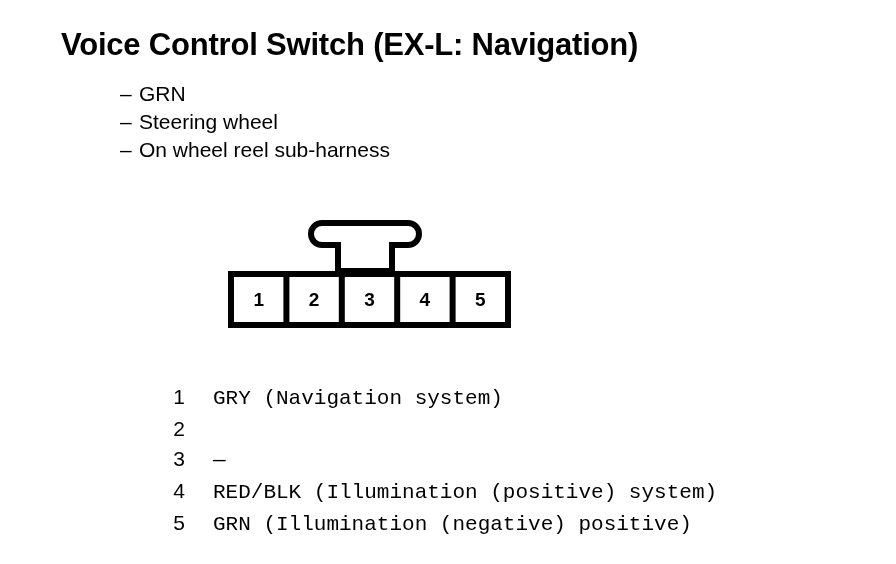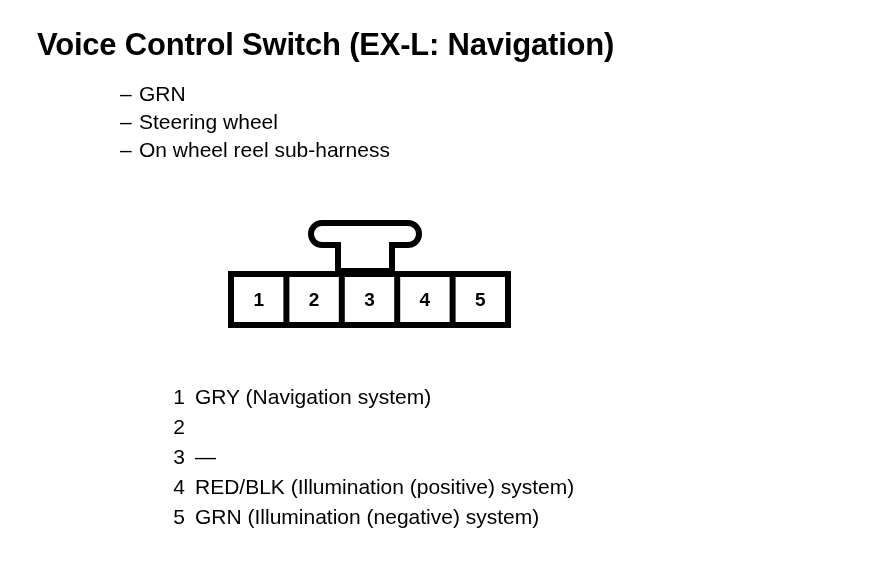--- a/index.html
+++ b/index.html
@@ -27,21 +27,21 @@
     white-space: nowrap;
   }
   .title-number {
     font-size: 31px;
     font-weight: bold;
     letter-spacing: -0.3px;
   }
   .title-text {
     font-size: 31px;
     font-weight: bold;
-    margin-left: 4px;
+    margin-left: 28px;
     letter-spacing: -0.2px;
   }
 
   
   .attr-list {
     position: absolute;
     left: 120px;
     top: 80px;
   }
   .attr-item {
@@ -86,21 +86,22 @@
     font-size: 21px;
     line-height: 30px;
     white-space: nowrap;
   }
   .pin-row-num {
     width: 15px;
     flex: 0 0 15px;
     text-align: right;
   }
   .pin-row-desc {
-    margin-left: 10px;
+    margin-left: 28px;
+    font-family: Liberation Mono, monospace;
   }
 </style>
 </head>
 <body>
 
 <div class="title-row">
   <span class="title-text">Voice Control Switch (EX-L: Navigation)</span>
 </div>
 
 <div class="attr-list">
@@ -159,15 +160,15 @@
   <div class="pin-row">
     <span class="pin-row-num">3</span>
     <span class="pin-row-desc">—</span>
   </div>
   <div class="pin-row">
     <span class="pin-row-num">4</span>
     <span class="pin-row-desc">RED/BLK (Illumination (positive) system)</span>
   </div>
   <div class="pin-row">
     <span class="pin-row-num">5</span>
-    <span class="pin-row-desc">GRN (Illumination (negative) system)</span>
+    <span class="pin-row-desc">GRN (Illumination (negative) positive)</span>
   </div>
 </div>
 
 </body></html>

